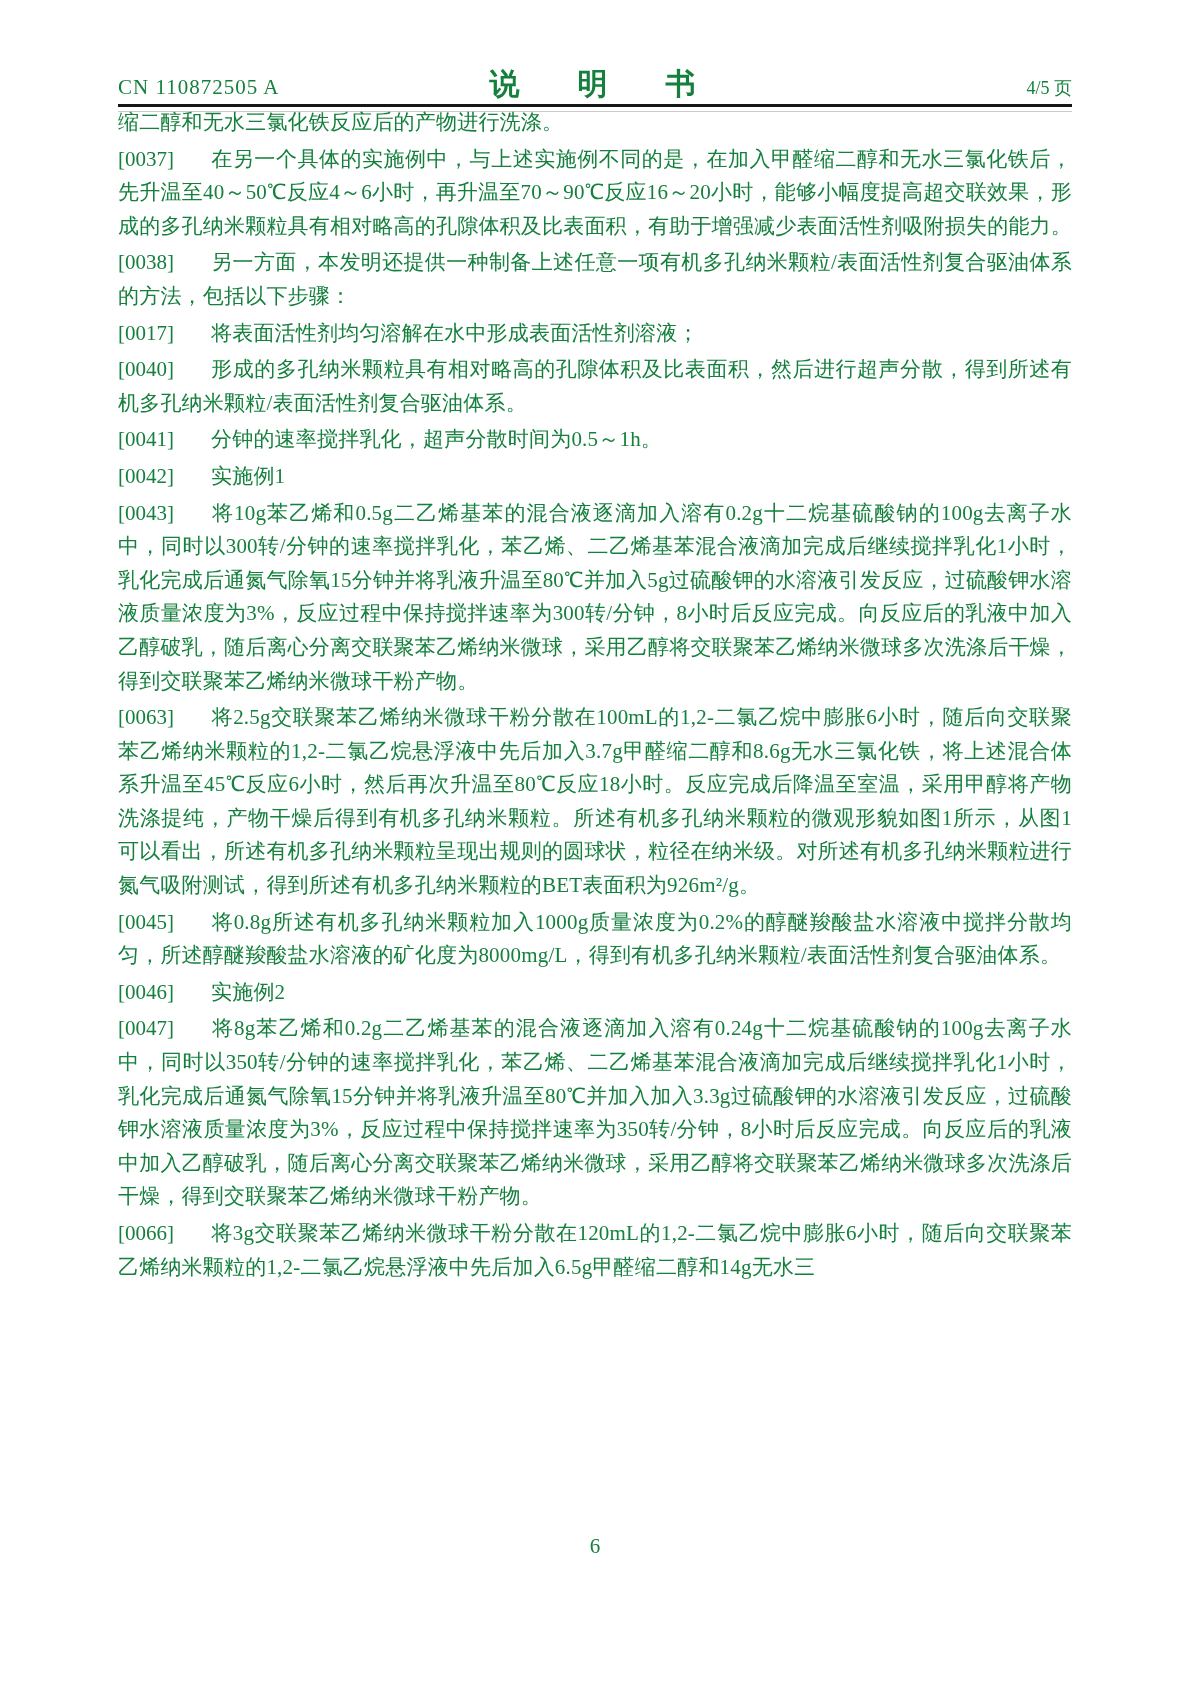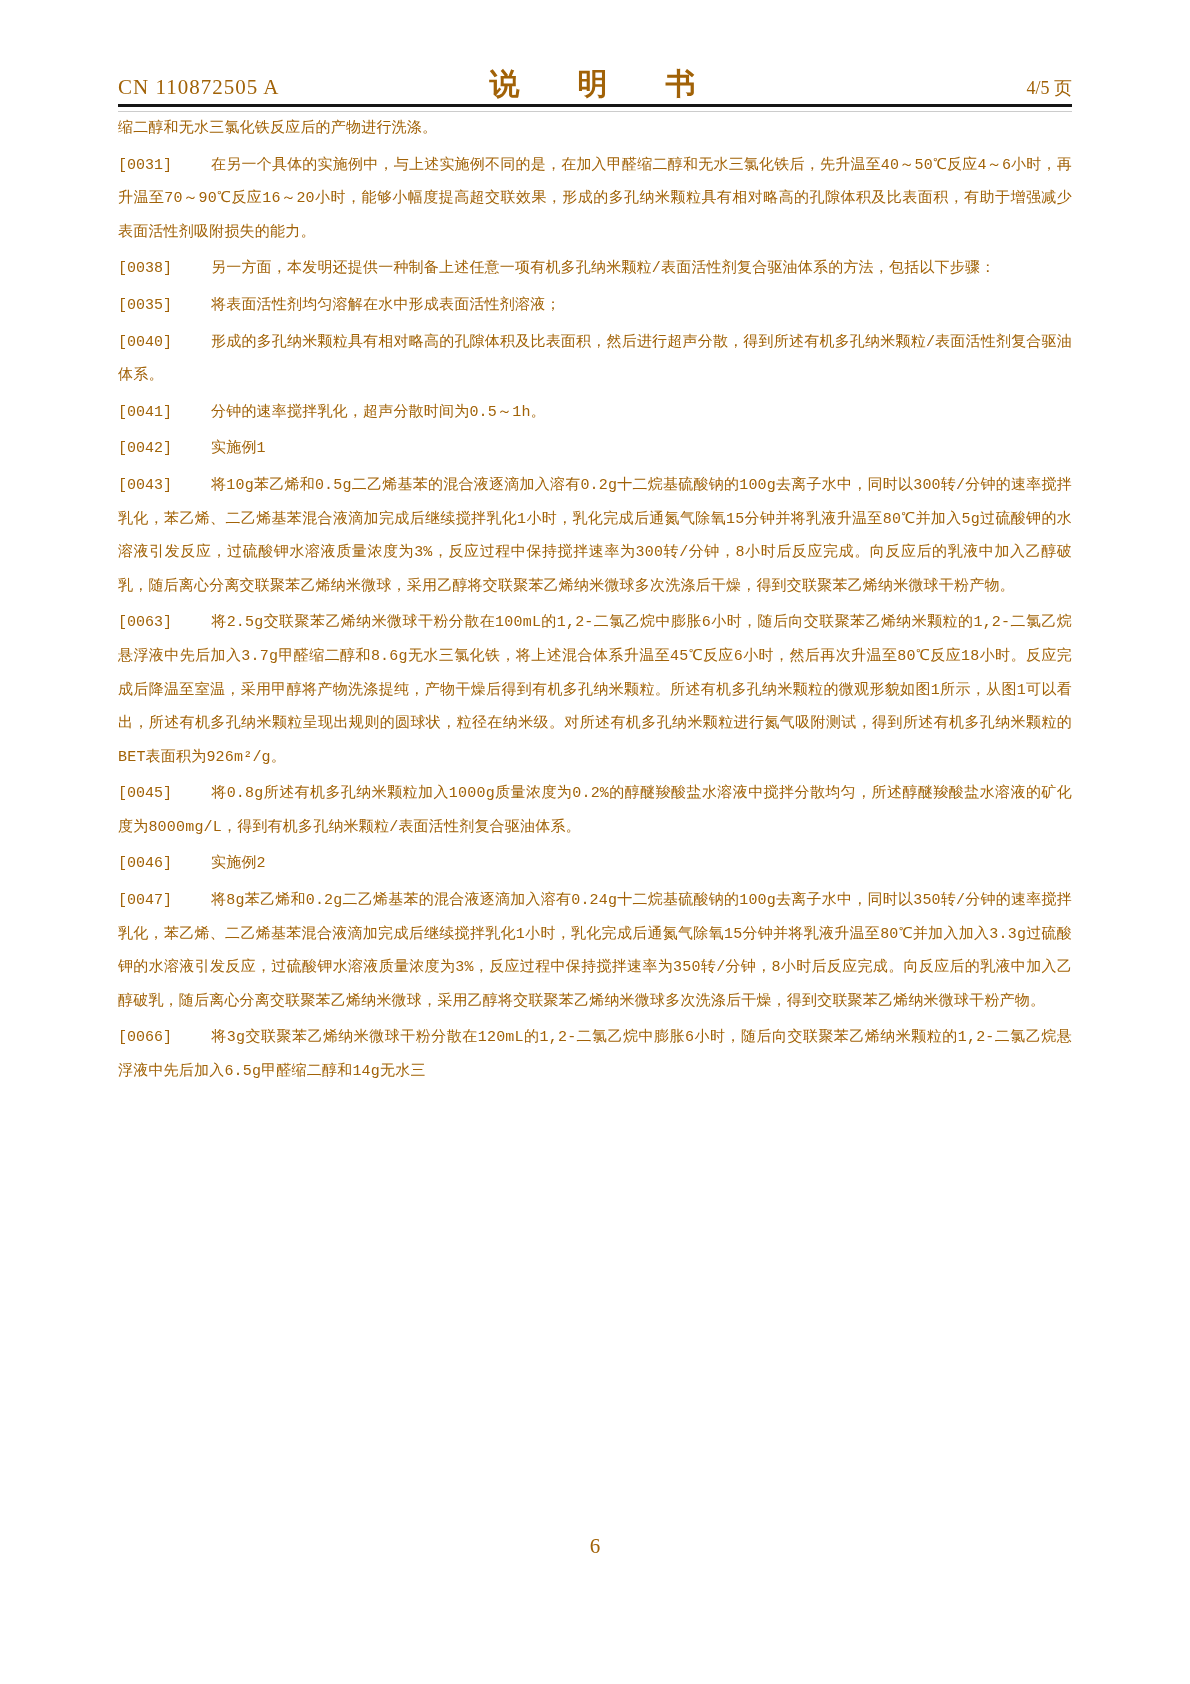--- a/index.html
+++ b/index.html
@@ -6,21 +6,21 @@
     margin: 0;
     padding: 0;
     background: #ffffff;
   }
   .page {
     position: relative;
     width: 1190px;
     height: 1684px;
     background: #ffffff;
     font-family: "Liberation Serif", serif;
-    color: #a16207;
+    color: #15803d;
     overflow: hidden;
   }
   
   .header {
     position: absolute;
     left: 118px;
     right: 118px;
     top: 0;
     height: 112px;
   }
@@ -66,26 +66,25 @@
     right: 0;
     top: 111px;
     height: 1px;
     background: #cccccc;
   }
   
   .body-text {
     position: absolute;
     left: 118px;
     right: 118px;
-    top: 112px;
+    top: 106px;
     text-align: justify;
-    font-size: 15px;
+    font-size: 21px;
     line-height: 33.6px;
     letter-spacing: 0.2px;
-    font-family: Liberation Mono, monospace;
   }
   .para {
     margin: 0;
   }
   .para.tagged {
     margin-top: 3px;
   }
   .para-tag {
     display: inline-block;
     width: 93px;
@@ -111,23 +110,23 @@
   <div class="header">
     <span class="patent-number">CN 110872505 A</span>
     <h1 class="doc-title">说　明　书</h1>
     <span class="page-indicator">4/5 页</span>
     <div class="rule-thick"></div>
     <div class="rule-thin"></div>
   </div>
 
   <main class="body-text" id="body-container">
       <p class="para"><span>缩二醇和无水三氯化铁反应后的产物进行洗涤。</span></p>
-      <p class="para tagged"><span class="para-tag">[0031]</span><span>在另一个具体的实施例中，与上述实施例不同的是，在加入甲醛缩二醇和无水三氯化铁后，先升温至40～50℃反应4～6小时，再升温至70～90℃反应16～20小时，能够小幅度提高超交联效果，形成的多孔纳米颗粒具有相对略高的孔隙体积及比表面积，有助于增强减少表面活性剂吸附损失的能力。</span></p>
+      <p class="para tagged"><span class="para-tag">[0037]</span><span>在另一个具体的实施例中，与上述实施例不同的是，在加入甲醛缩二醇和无水三氯化铁后，先升温至40～50℃反应4～6小时，再升温至70～90℃反应16～20小时，能够小幅度提高超交联效果，形成的多孔纳米颗粒具有相对略高的孔隙体积及比表面积，有助于增强减少表面活性剂吸附损失的能力。</span></p>
       <p class="para tagged"><span class="para-tag">[0038]</span><span>另一方面，本发明还提供一种制备上述任意一项有机多孔纳米颗粒/表面活性剂复合驱油体系的方法，包括以下步骤：</span></p>
-      <p class="para tagged"><span class="para-tag">[0035]</span><span>将表面活性剂均匀溶解在水中形成表面活性剂溶液；</span></p>
+      <p class="para tagged"><span class="para-tag">[0017]</span><span>将表面活性剂均匀溶解在水中形成表面活性剂溶液；</span></p>
       <p class="para tagged"><span class="para-tag">[0040]</span><span>形成的多孔纳米颗粒具有相对略高的孔隙体积及比表面积，然后进行超声分散，得到所述有机多孔纳米颗粒/表面活性剂复合驱油体系。</span></p>
       <p class="para tagged"><span class="para-tag">[0041]</span><span>分钟的速率搅拌乳化，超声分散时间为0.5～1h。</span></p>
       <p class="para tagged"><span class="para-tag">[0042]</span><span>实施例1</span></p>
       <p class="para tagged"><span class="para-tag">[0043]</span><span>将10g苯乙烯和0.5g二乙烯基苯的混合液逐滴加入溶有0.2g十二烷基硫酸钠的100g去离子水中，同时以300转/分钟的速率搅拌乳化，苯乙烯、二乙烯基苯混合液滴加完成后继续搅拌乳化1小时，乳化完成后通氮气除氧15分钟并将乳液升温至80℃并加入5g过硫酸钾的水溶液引发反应，过硫酸钾水溶液质量浓度为3%，反应过程中保持搅拌速率为300转/分钟，8小时后反应完成。向反应后的乳液中加入乙醇破乳，随后离心分离交联聚苯乙烯纳米微球，采用乙醇将交联聚苯乙烯纳米微球多次洗涤后干燥，得到交联聚苯乙烯纳米微球干粉产物。</span></p>
       <p class="para tagged"><span class="para-tag">[0063]</span><span>将2.5g交联聚苯乙烯纳米微球干粉分散在100mL的1,2-二氯乙烷中膨胀6小时，随后向交联聚苯乙烯纳米颗粒的1,2-二氯乙烷悬浮液中先后加入3.7g甲醛缩二醇和8.6g无水三氯化铁，将上述混合体系升温至45℃反应6小时，然后再次升温至80℃反应18小时。反应完成后降温至室温，采用甲醇将产物洗涤提纯，产物干燥后得到有机多孔纳米颗粒。所述有机多孔纳米颗粒的微观形貌如图1所示，从图1可以看出，所述有机多孔纳米颗粒呈现出规则的圆球状，粒径在纳米级。对所述有机多孔纳米颗粒进行氮气吸附测试，得到所述有机多孔纳米颗粒的BET表面积为926m²/g。</span></p>
       <p class="para tagged"><span class="para-tag">[0045]</span><span>将0.8g所述有机多孔纳米颗粒加入1000g质量浓度为0.2%的醇醚羧酸盐水溶液中搅拌分散均匀，所述醇醚羧酸盐水溶液的矿化度为8000mg/L，得到有机多孔纳米颗粒/表面活性剂复合驱油体系。</span></p>
       <p class="para tagged"><span class="para-tag">[0046]</span><span>实施例2</span></p>
       <p class="para tagged"><span class="para-tag">[0047]</span><span>将8g苯乙烯和0.2g二乙烯基苯的混合液逐滴加入溶有0.24g十二烷基硫酸钠的100g去离子水中，同时以350转/分钟的速率搅拌乳化，苯乙烯、二乙烯基苯混合液滴加完成后继续搅拌乳化1小时，乳化完成后通氮气除氧15分钟并将乳液升温至80℃并加入加入3.3g过硫酸钾的水溶液引发反应，过硫酸钾水溶液质量浓度为3%，反应过程中保持搅拌速率为350转/分钟，8小时后反应完成。向反应后的乳液中加入乙醇破乳，随后离心分离交联聚苯乙烯纳米微球，采用乙醇将交联聚苯乙烯纳米微球多次洗涤后干燥，得到交联聚苯乙烯纳米微球干粉产物。</span></p>
       <p class="para tagged"><span class="para-tag">[0066]</span><span>将3g交联聚苯乙烯纳米微球干粉分散在120mL的1,2-二氯乙烷中膨胀6小时，随后向交联聚苯乙烯纳米颗粒的1,2-二氯乙烷悬浮液中先后加入6.5g甲醛缩二醇和14g无水三</span></p>
     </main>

